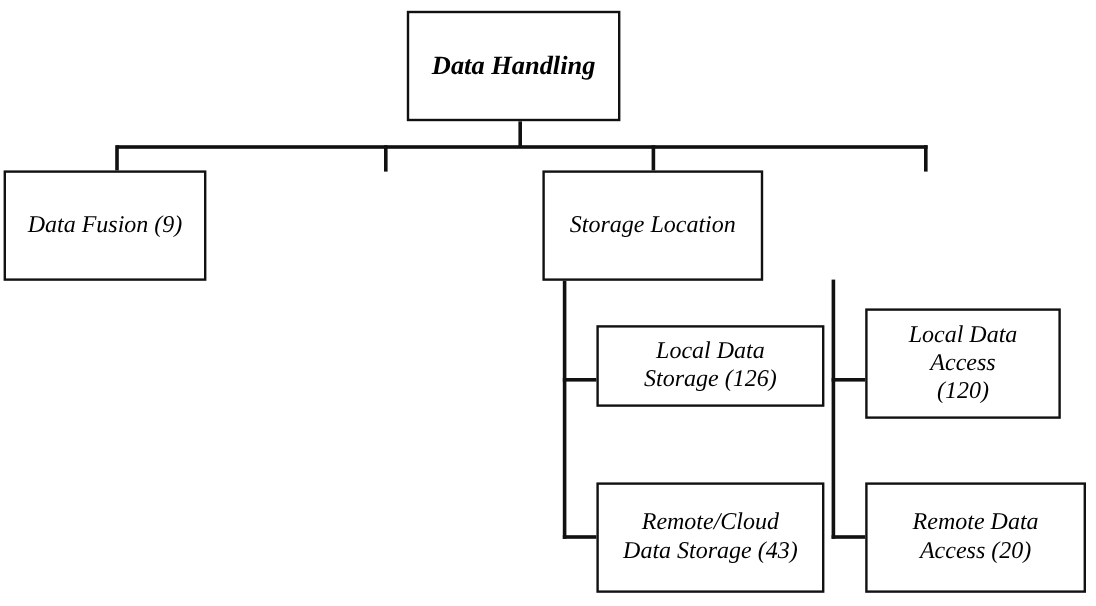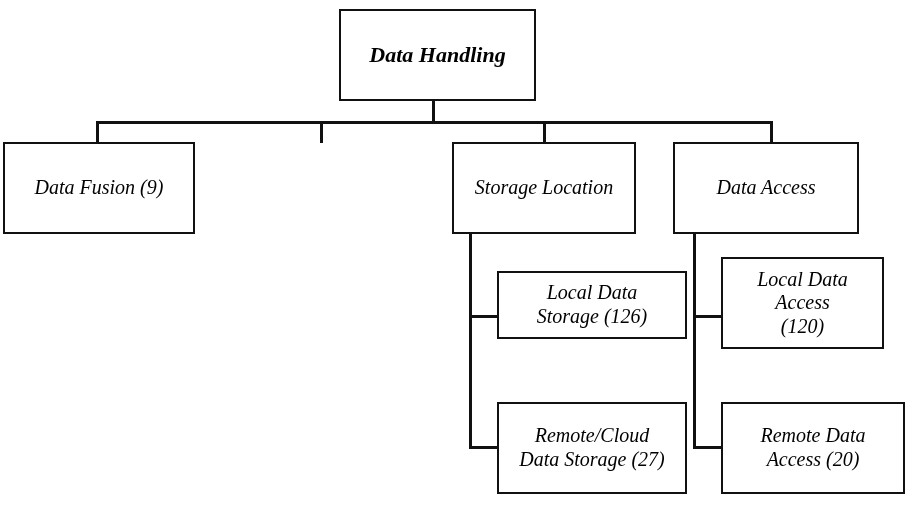--- a/index.html
+++ b/index.html
@@ -47,62 +47,59 @@
     z-index: 1;
   }
   .line.v { width: 3px; }
   .line.h { height: 3px; }
 </style>
 </head>
 <body>
 
 <div id="diagram">
 
-  <div class="node root" style="left:339px; top:9px; width:197px; height:92px;">
+  <div class="node root" style="left:339px; top:9px; width:178px; height:92px;">
     <span class="label">Data Handling</span>
   </div>
 
   <div class="line v" style="left:432px; top:101px; height:22px;"></div>
 
   <div class="line h" style="left:97px; top:121px; width:676px;"></div>
 
   <div class="line v" style="left:96px; top:121px; height:22px;"></div>
   <div class="line v" style="left:320px; top:121px; height:22px;"></div>
   <div class="line v" style="left:543px; top:121px; height:22px;"></div>
   <div class="line v" style="left:770px; top:121px; height:22px;"></div>
 
-  <div class="node" style="left:3px; top:142px; width:192px; height:92px;">
+  <div class="node" style="left:3px; top:142px; width:169px; height:92px;">
     <span class="label">Data Fusion (9)</span>
   </div>
 
 
   <div class="node" style="left:452px; top:142px; width:184px; height:92px;">
     <span class="label">Storage Location</span>
   </div>
 
-  <div class="node" style="left:673px; top:142px; width:186px; height:92px;">
-    <span class="label">Data Access</span>
-  </div>
 
   <div class="line v" style="left:469px; top:233px; height:216px;"></div>
   <div class="line h" style="left:469px; top:315px; width:30px;"></div>
   <div class="line h" style="left:469px; top:446px; width:30px;"></div>
 
   <div class="line v" style="left:693px; top:233px; height:216px;"></div>
   <div class="line h" style="left:693px; top:315px; width:30px;"></div>
   <div class="line h" style="left:693px; top:446px; width:30px;"></div>
 
   <div class="node" style="left:497px; top:271px; width:190px; height:68px;">
     <span class="label">Local Data
 Storage (126)</span>
   </div>
 
   <div class="node" style="left:497px; top:402px; width:190px; height:92px;">
     <span class="label">Remote/Cloud
-Data Storage (27)</span>
+Data Storage (43)</span>
   </div>
 
   <div class="node" style="left:721px; top:257px; width:163px; height:92px;">
     <span class="label">Local Data Access
 (120)</span>
   </div>
 
   <div class="node" style="left:721px; top:402px; width:184px; height:92px;">
     <span class="label">Remote Data
 Access (20)</span>

